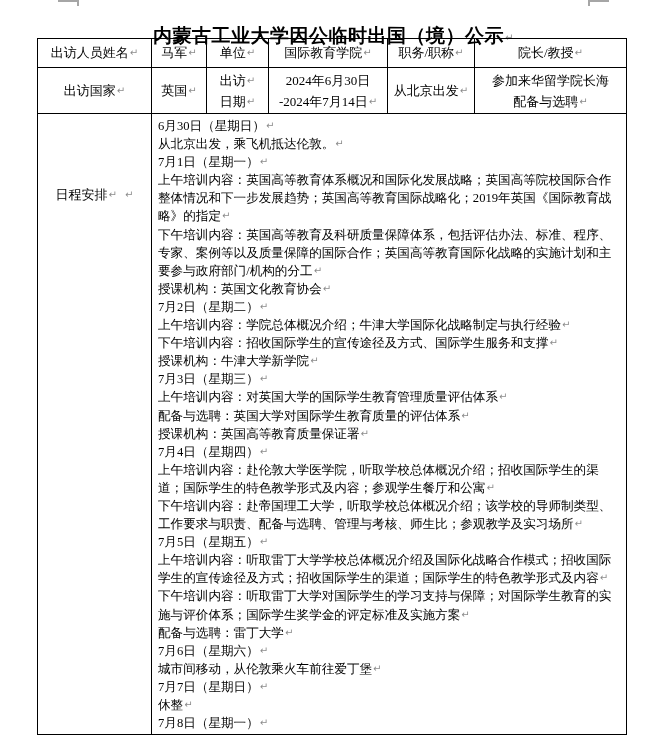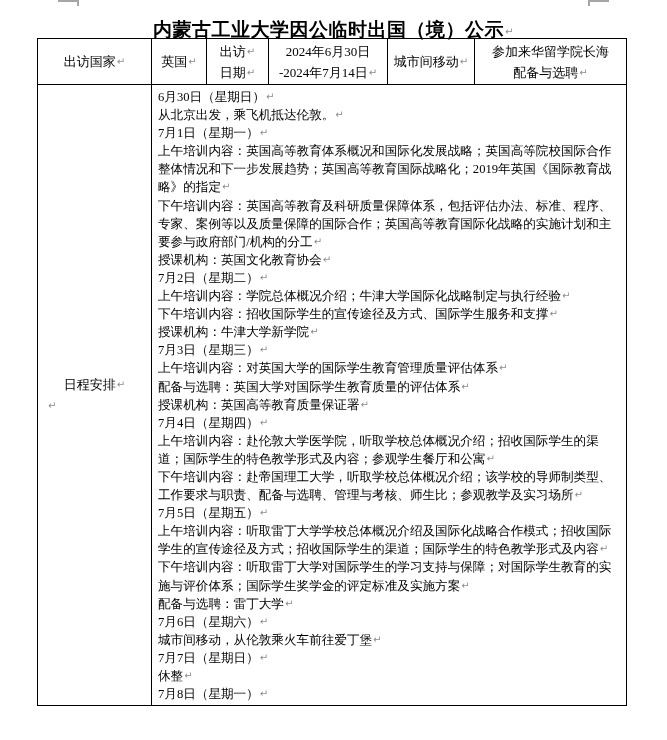--- a/index.html
+++ b/index.html
@@ -11,21 +11,21 @@
   }
   
   .crop { position: absolute; background: #a6a6a6; }
   #crop-left-h  { left: 58px;  top: 0; width: 21px; height: 2px; }
   #crop-left-v  { left: 77px;  top: 0; width: 2px;  height: 6px; }
   #crop-right-h { left: 588px; top: 0; width: 21px; height: 2px; }
   #crop-right-v { left: 588px; top: 0; width: 2px;  height: 6px; }
 
   .doc-title {
     position: absolute;
-    top: 17px; left: 0; width: 667px;
+    top: 23px; left: 0; width: 667px;
     text-align: center;
     font-size: 19px;
     font-weight: bold;
     letter-spacing: 0.5px;
     white-space: nowrap;
   }
   .pmark {
     color: #8c8c8c;
     font-family: "DejaVu Sans", sans-serif;
     font-size: 10px;
@@ -47,21 +47,20 @@
     vertical-align: middle;
     line-height: 20px;
     padding: 1px 2px;
     overflow: hidden;
   }
   .two-line div { line-height: 21px; }
   td.sched-label-cell { vertical-align: top; padding: 0; }
   .sched-label-inner {
     height: 480px;
     display: flex;
-    flex-direction: column;
     justify-content: center;
   }
   .sched-label-line1 { text-align: center; line-height: 21px; }
   .sched-label-line2 { text-align: left; padding-left: 7px; line-height: 21px; }
   td.sched-cell { vertical-align: top; text-align: left; padding: 0; }
   .sched-inner {
     height: 618px;
     overflow: hidden;
     padding: 2px 4px 0 4px;
     font-size: 12.6px;
@@ -84,32 +83,40 @@
 <table class="trip">
   <colgroup>
     <col style="width:114px">
       <col style="width:55px">
       <col style="width:62px">
     <col style="width:119px">
       <col style="width:87px">
       <col style="width:152px">
   </colgroup>
   <tbody>
+      <tr style="height:29px;">
+    <td><span>出访人员姓名</span><span class="pmark">↵</span></td>
+    <td><span>马军</span><span class="pmark">↵</span></td>
+    <td><span>单位</span><span class="pmark">↵</span></td>
+    <td><span>国际教育学院</span><span class="pmark">↵</span></td>
+    <td><span>职务/职称</span><span class="pmark">↵</span></td>
+    <td><span>院长/教授</span><span class="pmark">↵</span></td>
+  </tr>
   <tr style="height:46px;">
     <td><span>出访国家</span><span class="pmark">↵</span></td>
     <td><span>英国</span><span class="pmark">↵</span></td>
     <td class="two-line">
       <div><span>出访</span><span class="pmark">↵</span></div>
       <div><span>日期</span><span class="pmark">↵</span></div>
     </td>
     <td class="two-line">
       <div><span>2024年6月30日</span></div>
       <div><span>-2024年7月14日</span><span class="pmark">↵</span></div>
     </td>
-    <td><span>城市间移动</span><span class="pmark">↵</span></td>
+    <td><span>从北京出发</span><span class="pmark">↵</span></td>
     <td class="two-line">
       <div><span>参加来华留学院长海</span></div>
       <div><span>配备与选聘</span><span class="pmark">↵</span></div>
     </td>
   </tr>
   <tr>
     <td class="sched-label-cell">
       <div class="sched-label-inner">
         <div class="sched-label-line1"><span>日程安排</span><span class="pmark">↵</span></div>
         <div class="sched-label-line2"><span class="pmark">↵</span></div>

